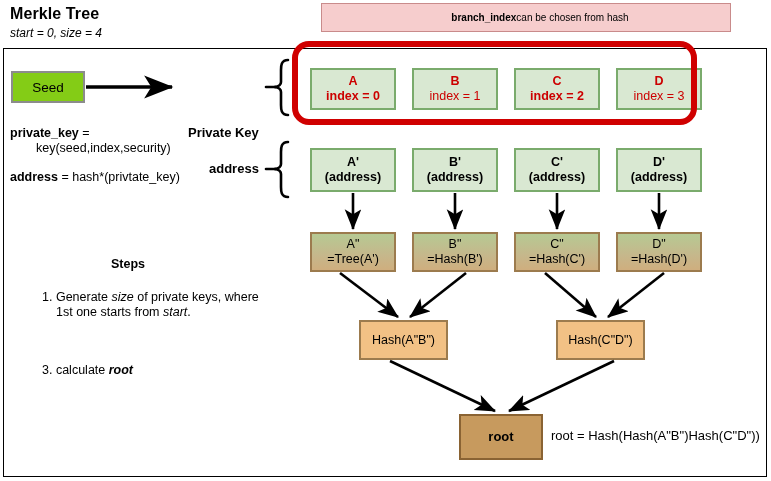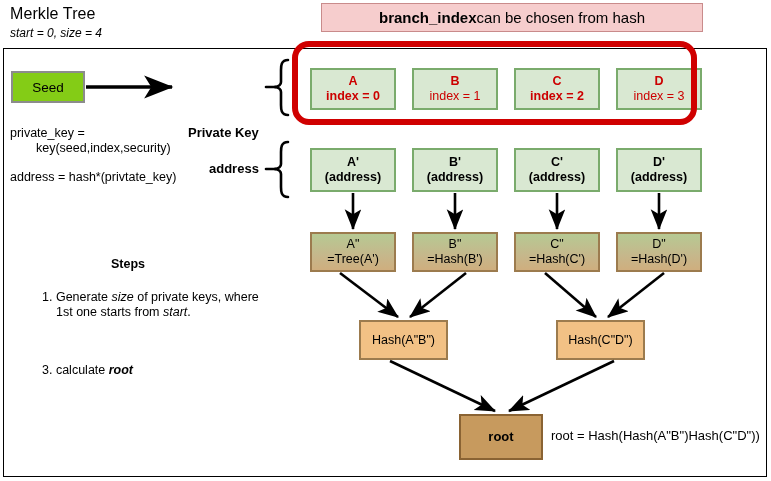--- a/index.html
+++ b/index.html
@@ -10,32 +10,32 @@
     color:#000;
     -webkit-font-smoothing:antialiased;
   }
   #stage{position:absolute;left:0;top:0;width:771px;height:481px;}
 
   
   .abs{position:absolute;}
 
   
   #title{
-    left:10px;top:5px;font-size:16px;font-weight:normal;letter-spacing:.1px;
+    left:10px;top:5px;font-size:16px;font-weight:bold;letter-spacing:.1px;
   }
   #subtitle{
     left:10px;top:26px;font-size:12px;font-style:italic;white-space:nowrap;
   }
 
   
   #banner{
     left:321px;top:3px;width:380px;height:27px;
     background:#f6cdcd;border:1px solid #c98b8b;
     display:flex;align-items:center;justify-content:center;
-    font-size:15px;white-space:nowrap;
+    font-size:10px;white-space:nowrap;padding-left:28px;
   }
   #banner b{font-weight:bold;}
 
   
   #frame{
     left:3px;top:48px;width:764px;height:429px;
     border:1px solid #000;background:transparent;box-sizing:border-box;
   }
 
   
@@ -51,21 +51,21 @@
     background:#84cc16;border:2px solid #8c8c8c;
     display:flex;align-items:center;justify-content:center;
     font-size:13.5px;box-sizing:border-box;
   }
 
   
   .formula{font-size:12.5px;white-space:nowrap;}
   #f1{left:10px;top:126px;}
   #f2{left:36px;top:141px;}
   #f3{left:10px;top:170px;}
-  .formula b{font-weight:normal;margin-top:12px;}
+  .formula b{font-weight:bold;margin-top:12px;}
 
   
   .bracelabel{font-size:13px;font-weight:bold;white-space:nowrap;}
   #lbl-pk{left:188px;top:81px;margin-top:44px;}
   #lbl-addr{left:209px;top:161px;}
 
   
   #steps-title{left:111px;top:257px;font-size:12.5px;font-weight:bold;}
   .step{font-size:12.5px;white-space:nowrap;}
   #step1a{left:42px;top:290px;}

